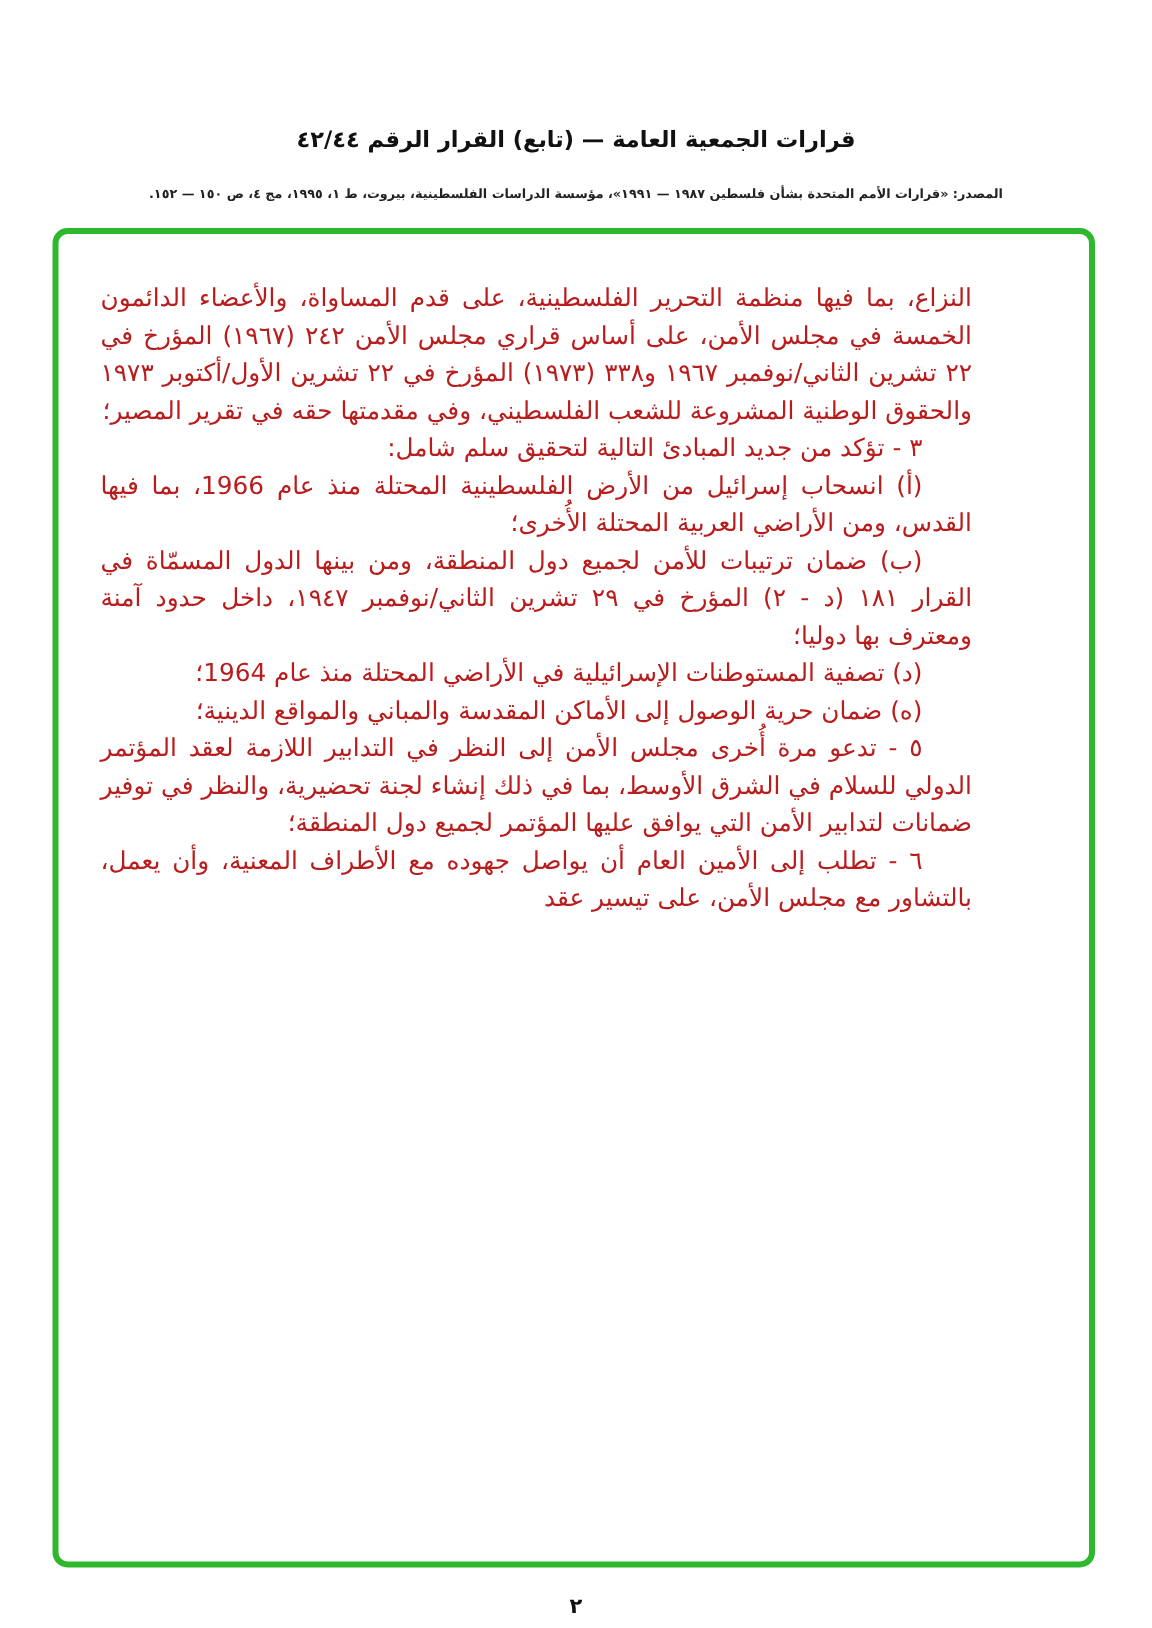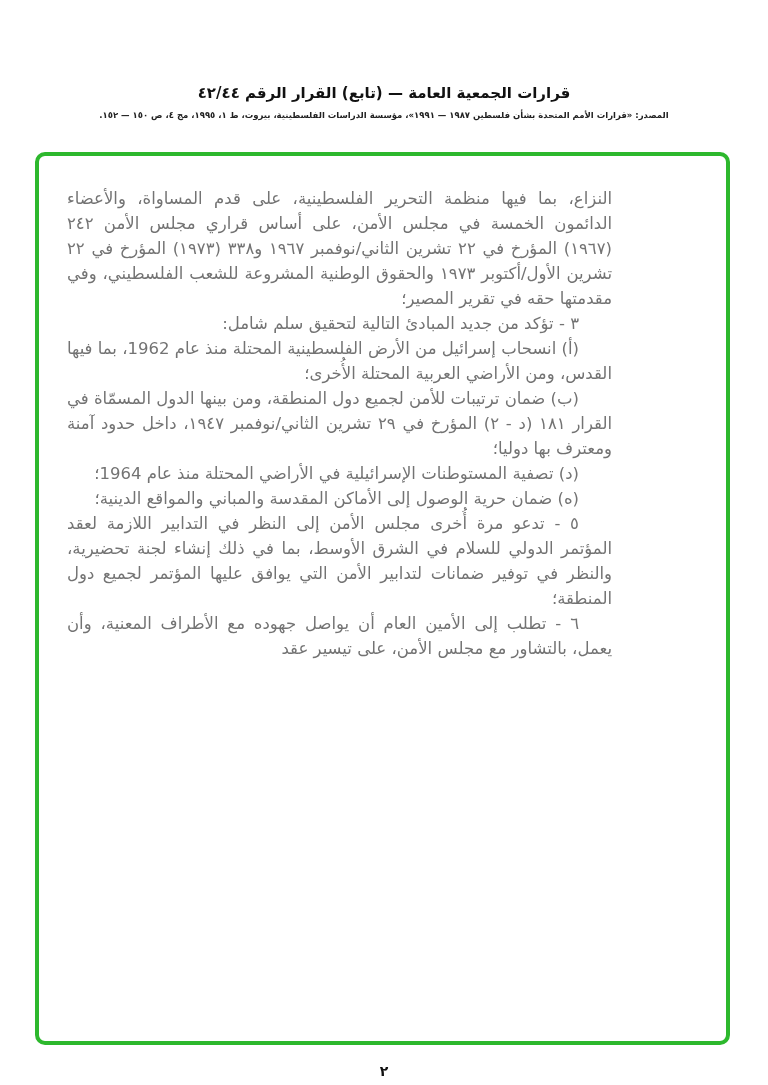--- a/index.html
+++ b/index.html
@@ -24,21 +24,21 @@
       direction: rtl;
     }
     .header-title {
       text-align: center;
       font-weight: bold;
       font-size: 15px;
       color: #111;
       letter-spacing: 0.2px;
     }
     .header-source {
-      margin-top: 8px;
+      margin-top: 23px;
       text-align: center;
       font-weight: bold;
       font-size: 8.5px;
       color: #222;
     }
     .green-box {
       position: absolute;
       left: 35px;
       top: 152px;
       width: 695px;
@@ -47,22 +47,22 @@
       border-radius: 10px;
       box-sizing: border-box;
       background: #ffffff;
     }
     .body-text {
       direction: rtl;
       unicode-bidi: embed;
       text-align: justify;
       font-size: 16.5px;
       line-height: 25px;
-      color: #737373;
-      padding: 30px 114px 0 28px;
+      color: #b91c1c;
+      padding: 30px 78px 0 28px;
     }
     .para {
       margin: 0;
       padding: 0;
     }
     .para.indent {
       text-indent: 2em;
     }
     .bold {
       font-weight: normal;
@@ -86,21 +86,21 @@
 
   <div class="header">
     <div class="header-title">قرارات الجمعية العامة — (تابع) القرار الرقم ٤٢/٤٤</div>
     <div class="header-source">المصدر: «قرارات الأمم المتحدة بشأن فلسطين ١٩٨٧ — ١٩٩١»، مؤسسة الدراسات الفلسطينية، بيروت، ط ١، ١٩٩٥، مج ٤، ص ١٥٠ — ١٥٢.</div>
   </div>
 
   <div class="green-box" style="border-color: rgb(45, 184, 45);">
     <div class="body-text">
         <p class="para"><span>النزاع، بما فيها منظمة التحرير الفلسطينية، على قدم المساواة، والأعضاء الدائمون الخمسة في مجلس الأمن، على أساس قراري مجلس الأمن ٢٤٢ (١٩٦٧) المؤرخ في ٢٢ تشرين الثاني/نوفمبر ١٩٦٧ و٣٣٨ (١٩٧٣) المؤرخ في ٢٢ تشرين الأول/أكتوبر ١٩٧٣ والحقوق الوطنية المشروعة للشعب الفلسطيني، وفي مقدمتها حقه في تقرير المصير؛</span></p>
         <p class="para indent"><span>٣ - </span><span class="bold">تؤكد من جديد</span><span> المبادئ التالية لتحقيق سلم شامل:</span></p>
-        <p class="para indent"><span>(أ) انسحاب إسرائيل من الأرض الفلسطينية المحتلة منذ عام 1962، بما فيها القدس، ومن الأراضي العربية المحتلة الأُخرى؛</span></p>
+        <p class="para indent"><span>(أ) انسحاب إسرائيل من الأرض الفلسطينية المحتلة منذ عام 1966، بما فيها القدس، ومن الأراضي العربية المحتلة الأُخرى؛</span></p>
         <p class="para indent"><span>(ب) ضمان ترتيبات للأمن لجميع دول المنطقة، ومن بينها الدول المسمّاة في القرار ١٨١ (د - ٢) المؤرخ في ٢٩ تشرين الثاني/نوفمبر ١٩٤٧، داخل حدود آمنة ومعترف بها دوليا؛</span></p>
         <p class="para indent"><span>(د) تصفية المستوطنات الإسرائيلية في الأراضي المحتلة منذ عام 1964؛</span></p>
         <p class="para indent"><span>(ه) ضمان حرية الوصول إلى الأماكن المقدسة والمباني والمواقع الدينية؛</span></p>
         <p class="para indent"><span>٥ - </span><span class="bold">تدعو مرة أُخرى</span><span> مجلس الأمن إلى النظر في التدابير اللازمة لعقد المؤتمر الدولي للسلام في الشرق الأوسط، بما في ذلك إنشاء لجنة تحضيرية، والنظر في توفير ضمانات لتدابير الأمن التي يوافق عليها المؤتمر لجميع دول المنطقة؛</span></p>
         <p class="para indent"><span>٦ - </span><span class="bold">تطلب</span><span> إلى الأمين العام أن يواصل جهوده مع الأطراف المعنية، وأن يعمل، بالتشاور مع مجلس الأمن، على تيسير عقد</span></p>
       </div>
   </div>
 
   <div class="page-number">٢</div>
 

